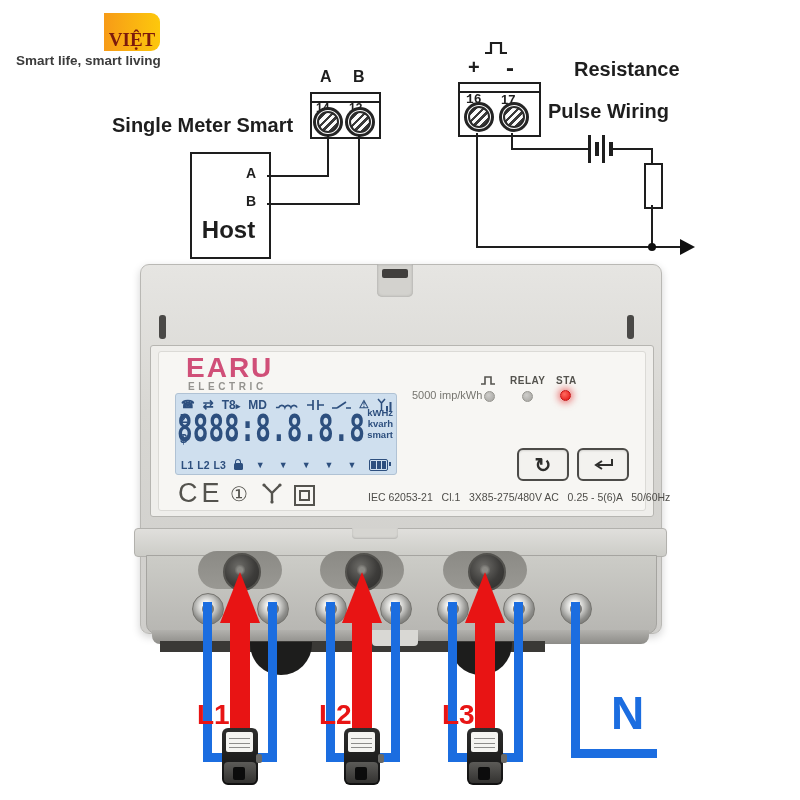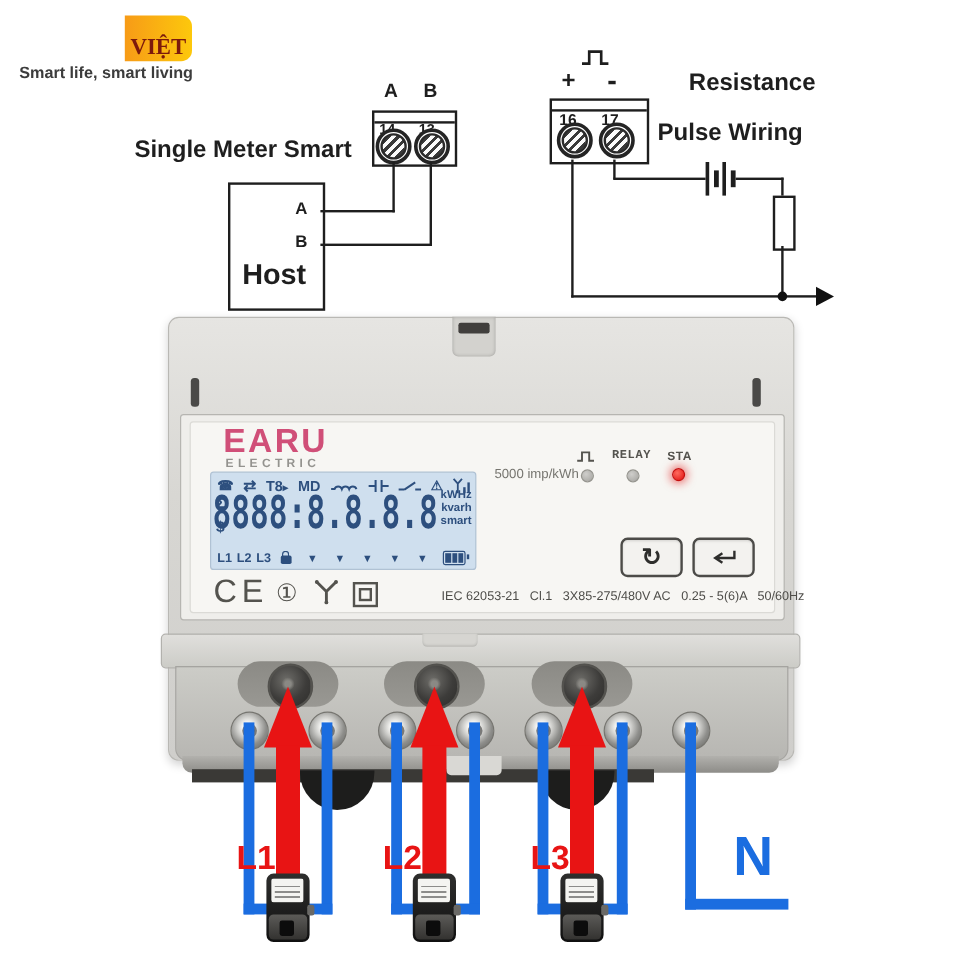--- a/index.html
+++ b/index.html
@@ -155,21 +155,21 @@
 
   <svg class="abs" style="left:483px;top:40px;" width="26" height="16">
     <path d="M2 13 h6 V3 h10 v10 h6" stroke="#1e1e1e" stroke-width="2.2" fill="none"></path>
   </svg>
   <div class="abs dtext" style="left:468px;top:56px;font-size:20px;">+</div>
   <div class="abs dtext" style="left:506px;top:54px;font-size:24px;">-</div>
 
   <div class="abs dbox" style="left:458px;top:82px;width:79px;height:51px;">
     <div class="tblock-head"></div>
   </div>
-  <div class="abs dtext" style="left:466px;top:92px;font-size:13px;">16</div>
+  <div class="abs dtext" style="left:466px;top:92px;font-size:13px;font-family:Liberation Mono, monospace;">16</div>
   <div class="abs dtext" style="left:501px;top:92px;font-size:13px;">17</div>
   <div class="abs dscrew" style="left:464px;top:102px;"></div>
   <div class="abs dscrew" style="left:499px;top:102px;"></div>
 
   <div class="abs dtext" style="left:574px;top:58px;font-size:20px;">Resistance</div>
   <div class="abs dtext" style="left:548px;top:100px;font-size:20px;">Pulse Wiring</div>
 
   <div class="abs dline" style="left:476px;top:133px;width:2px;height:115px;"></div>
   <div class="abs dline" style="left:476px;top:246px;width:206px;height:2px;"></div>
   <div class="abs arrow-right" style="left:680px;top:239px;"></div>
@@ -245,21 +245,21 @@
           <i></i>
           <i></i>
         </span>
     </div>
   </div>
 
   <div class="abs imp">5000 imp/kWh</div>
   <svg class="abs" style="left:480px;top:375px;" width="16" height="11">
     <path d="M1 9 h4 V2 h6 v7 h4" stroke="#55544f" stroke-width="1.6" fill="none"></path>
   </svg>
-  <div class="abs led-lbl" style="left:510px;top:375px;font-family:Liberation Mono, monospace;">RELAY</div>
+  <div class="abs led-lbl" style="left:510px;top:375px;">RELAY</div>
   <div class="abs led-lbl" style="left:556px;top:375px;">STA</div>
   <div class="abs led" style="left:484px;top:391px;"></div>
   <div class="abs led" style="left:522px;top:391px;"></div>
   <div class="abs led red" style="left:560px;top:390px;"></div>
 
   <div class="abs mbtn" style="left:517px;top:448px;">
     <span class="glyph">↻</span>
   </div>
   <div class="abs mbtn" style="left:577px;top:448px;">
     <svg width="24" height="14">

